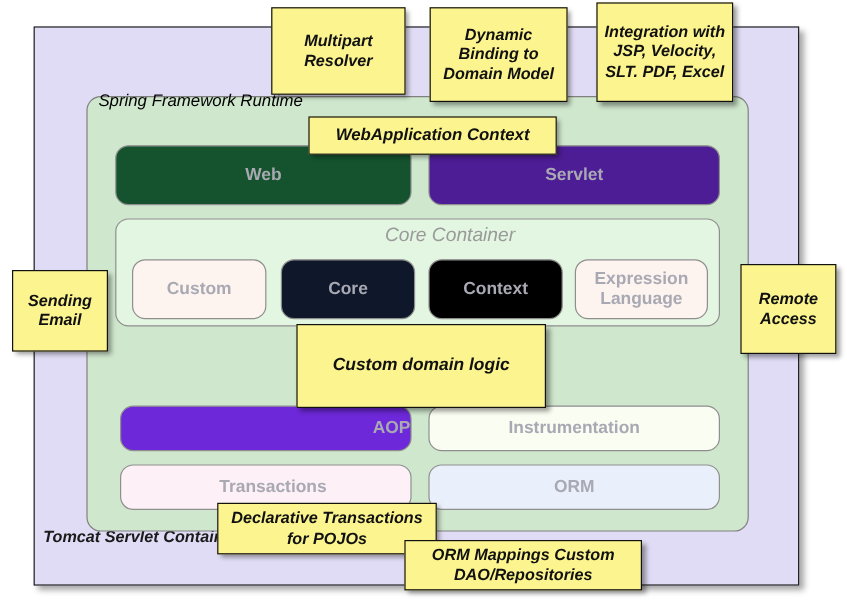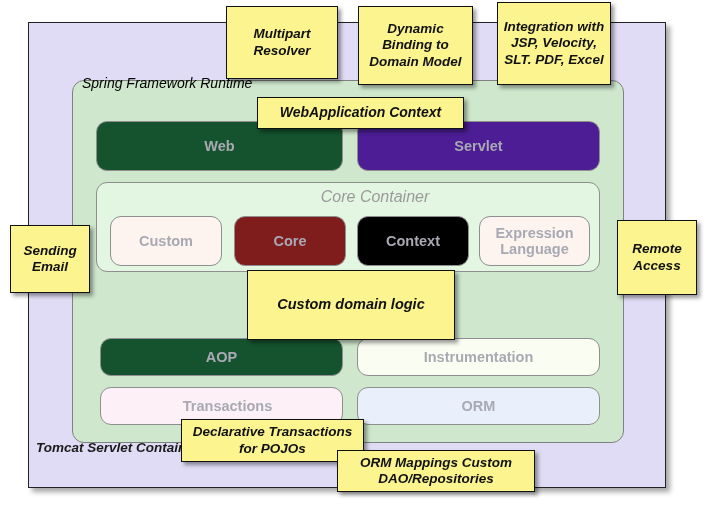--- a/index.html
+++ b/index.html
@@ -137,31 +137,31 @@
   <div class="mod" style="left:357px; top:121px; width:243px; height:50px; background:#4c1d95;">
     <span>Servlet</span>
   </div>
 
   <div class="core-panel"></div>
   <div class="core-panel-title">Core Container</div>
 
   <div class="mod" style="left:110px; top:216px; width:112px; height:50px; background:#fdf3ef;">
     <span>Custom</span>
   </div>
-  <div class="mod" style="left:234px; top:216px; width:112px; height:50px; background:#7f1d1d;">
+  <div class="mod" style="left:234px; top:216px; width:112px; height:50px; background:#0f172a;">
     <span>Core</span>
   </div>
   <div class="mod" style="left:357px; top:216px; width:112px; height:50px; background:#000000;">
     <span>Context</span>
   </div>
   <div class="mod" style="left:479px; top:216px; width:111px; height:50px; background:#fdf3ef;">
     <span>Expression Language</span>
   </div>
 
-  <div class="mod" style="left:100px; top:338px; width:243px; height:38px; background:#14532d;">
+  <div class="mod" style="left:100px; top:338px; width:243px; height:38px; background:#6d28d9;justify-content:flex-end;">
     <span>AOP</span>
   </div>
   <div class="mod" style="left:357px; top:338px; width:243px; height:38px; background:#fafdf2;">
     <span>Instrumentation</span>
   </div>
   <div class="mod" style="left:100px; top:387px; width:243px; height:38px; background:#fdf0f6;padding-left:12px;">
     <span>Transactions</span>
   </div>
   <div class="mod" style="left:357px; top:387px; width:243px; height:38px; background:#eaf0fb;">
     <span>ORM</span>

